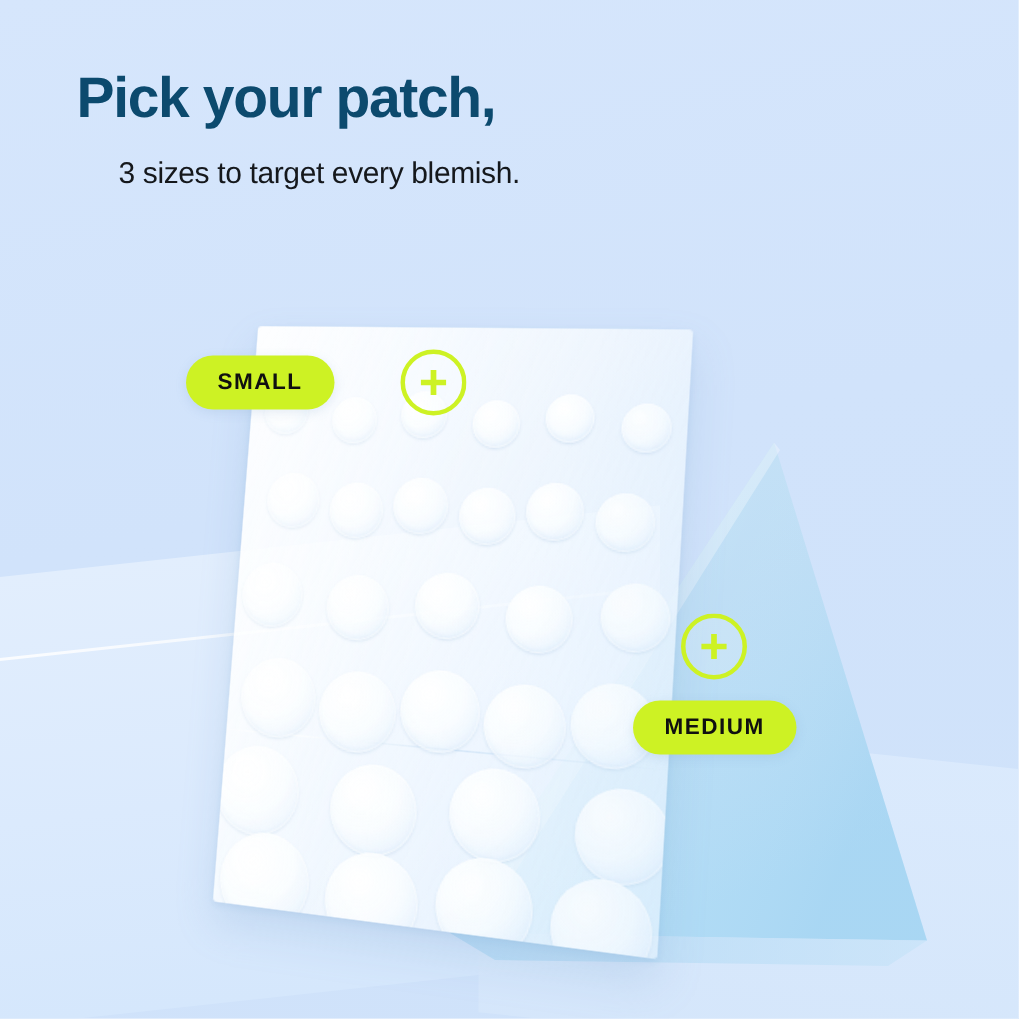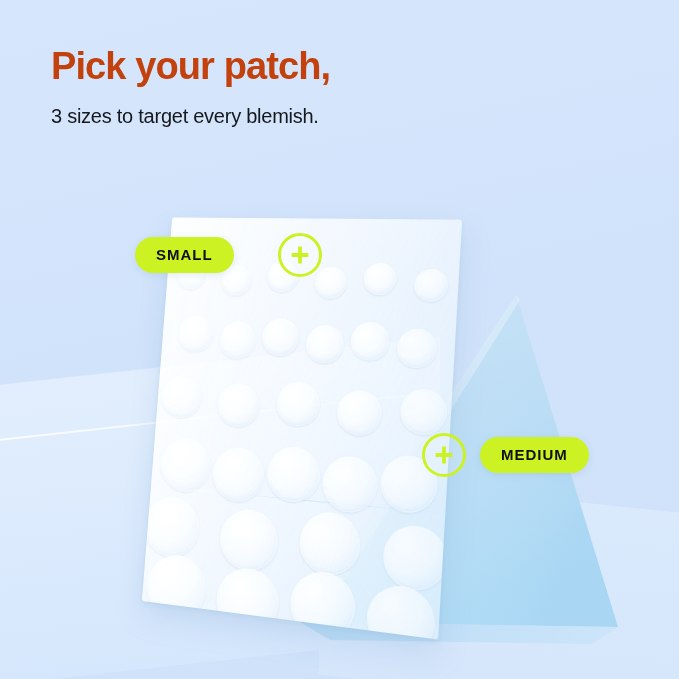--- a/index.html
+++ b/index.html
@@ -172,33 +172,34 @@
   .plus-circle svg { display: block; }
 
   
   .copy {
     position: absolute;
     left: 51px;
     top: 44px;
     width: 520px;
   }
   .headline {
-    color: #c2410c;
+    color: #0c4a6e;
     font-size: 38px;
     font-weight: 700;
     line-height: 1.16;
     letter-spacing: -0.9px;
   }
   .subhead {
     margin-top: 15px;
     color: #15181c;
     font-size: 20px;
     font-weight: 400;
     letter-spacing: -0.25px;
     line-height: 1.3;
+    margin-left: 28px;
   }
 </style>
 </head>
 <body>
 
 <div id="stage">
 
   <div class="bg-wall"></div>
   <div class="bg-floor"></div>
   <div class="bg-floor-edge"></div>
@@ -261,31 +262,31 @@
           <div class="dot" style="width: 60px; height: 60px; left: 191.333px; top: 322px;"></div>
           <div class="dot" style="width: 60px; height: 60px; left: 274px; top: 327px;"></div>
           <div class="dot" style="width: 64px; height: 64px; left: 36px; top: 382px;"></div>
           <div class="dot" style="width: 64px; height: 64px; left: 112px; top: 387px;"></div>
           <div class="dot" style="width: 64px; height: 64px; left: 188px; top: 382px;"></div>
           <div class="dot" style="width: 64px; height: 64px; left: 264px; top: 387px;"></div>
         </div>
     </div>
   </div>
 
-  <div class="badge-group" id="badge-small" style="left: 135px; top: 233px; gap: 44px;">
+  <div class="badge-group" id="badge-small" style="left: 124px; top: 233px; gap: 44px;">
     <span class="pill">SMALL</span>
     <span class="plus-circle">
       <svg width="22" height="22" viewBox="0 0 22 22" aria-hidden="true">
         <path d="M9.1 2.6h3.8v6.5h6.5v3.8h-6.5v6.5H9.1v-6.5H2.6V9.1h6.5z" fill="#cdf224"></path>
       </svg>
     </span>
   </div>
 
 
-  <div class="badge-group" id="badge-medium" style="left: 422px; top: 433px;">
+  <div class="badge-group" id="badge-medium" style="left: 422px; top: 409px; flex-direction: column;">
     <span class="plus-circle">
       <svg width="22" height="22" viewBox="0 0 22 22" aria-hidden="true">
         <path d="M9.1 2.6h3.8v6.5h6.5v3.8h-6.5v6.5H9.1v-6.5H2.6V9.1h6.5z" fill="#cdf224"></path>
       </svg>
     </span>
     <span class="pill">MEDIUM</span>
   </div>
 
   <div class="copy">
     <div class="headline">

